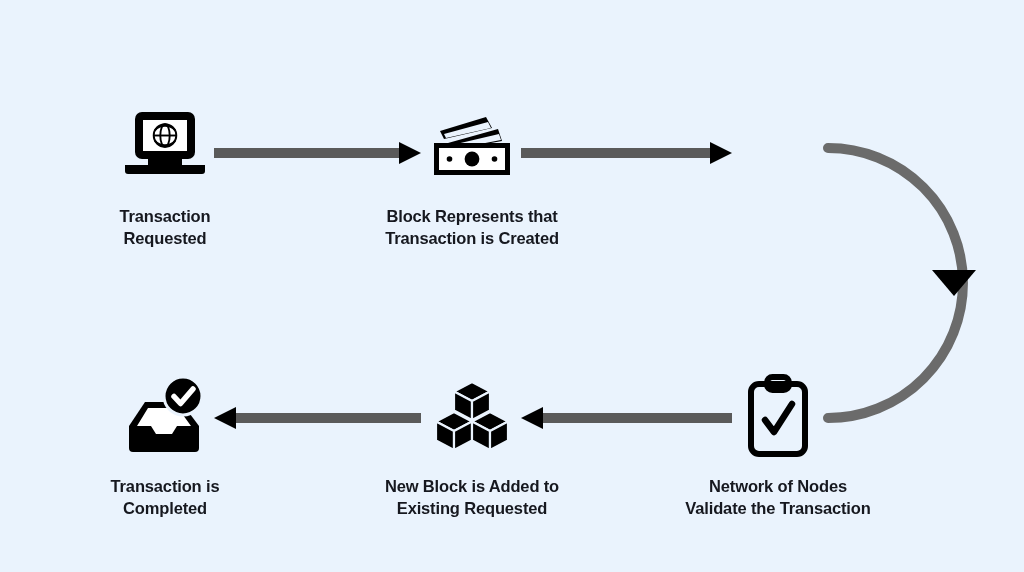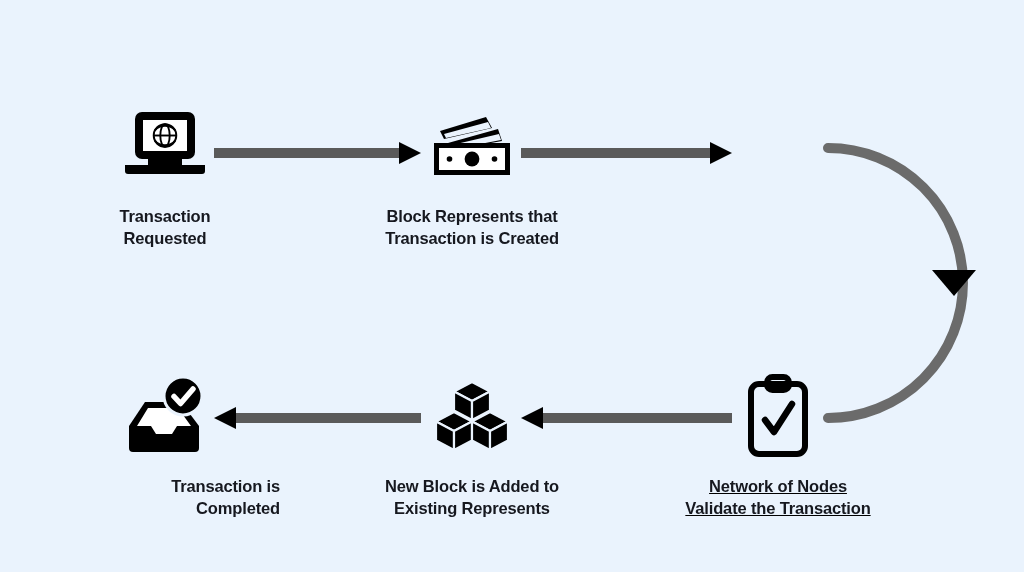--- a/index.html
+++ b/index.html
@@ -119,21 +119,21 @@
         <circle cx="50" cy="47" r="7.4" fill="#000000"></circle>
         <circle cx="27.5" cy="47" r="2.8" fill="#000000"></circle>
         <circle cx="72.5" cy="47" r="2.8" fill="#000000"></circle>
       </svg>
     </div>
     <div class="label">Block Represents that
 Transaction is Created</div>
   </div>
 
 
-  <div class="step" style="left:663px; top:370px;text-decoration:underline;">
+  <div class="step" style="left:663px; top:370px;">
     <div class="icon-wrap">
       <svg class="icon-svg" width="68" height="84" viewBox="0 0 68 84">
         <rect x="7" y="10" width="54" height="70" rx="8" ry="8" fill="none" stroke="#000000" stroke-width="6"></rect>
         <rect x="23" y="3" width="22" height="13" rx="5.5" ry="5.5" fill="none" stroke="#000000" stroke-width="6"></rect>
         <path d="M 21,46 L 30,58 L 48,30" fill="none" stroke="#000000" stroke-width="6.5" stroke-linecap="round" stroke-linejoin="round"></path>
       </svg>
     </div>
     <div class="label">Network of Nodes
 Validate the Transaction</div>
   </div>
@@ -151,24 +151,24 @@
           <path d="M 3,44.5 L 21,54 L 21,73 L 3,63.5 Z" fill="#000000"></path>
           <path d="M 39,44.5 L 39,63.5 L 21,73 L 21,54 Z" fill="#000000"></path>
 
           <path d="M 57,35 L 75,44.5 L 57,54 L 39,44.5 Z" fill="#000000"></path>
           <path d="M 39,44.5 L 57,54 L 57,73 L 39,63.5 Z" fill="#000000"></path>
           <path d="M 75,44.5 L 75,63.5 L 57,73 L 57,54 Z" fill="#000000"></path>
         </g>
       </svg>
     </div>
     <div class="label">New Block is Added to
-Existing Represents</div>
-  </div>
-
-  <div class="step" style="left:50px; top:370px;text-align:right;">
+Existing Requested</div>
+  </div>
+
+  <div class="step" style="left:50px; top:370px;">
     <div class="icon-wrap">
       <svg class="icon-svg" width="84" height="80" viewBox="0 0 84 80">
         <path d="M 22,26 L 58,26 L 76,50 L 76,72 Q 76,76 72,76 L 10,76 Q 6,76 6,72 L 6,50 Z" fill="#000000"></path>
         <path d="M 25,32 L 55,32 L 68,50 L 54,50 L 49,58 L 33,58 L 28,50 L 14,50 Z" fill="#ffffff"></path>
         <circle cx="60" cy="20" r="19" fill="#000000" stroke="#eaf3fd" stroke-width="3"></circle>
         <path d="M 51,20.5 L 57.5,27.5 L 70,13" fill="none" stroke="#ffffff" stroke-width="5.5" stroke-linecap="round" stroke-linejoin="round"></path>
       </svg>
     </div>
     <div class="label">Transaction is
 Completed</div>

